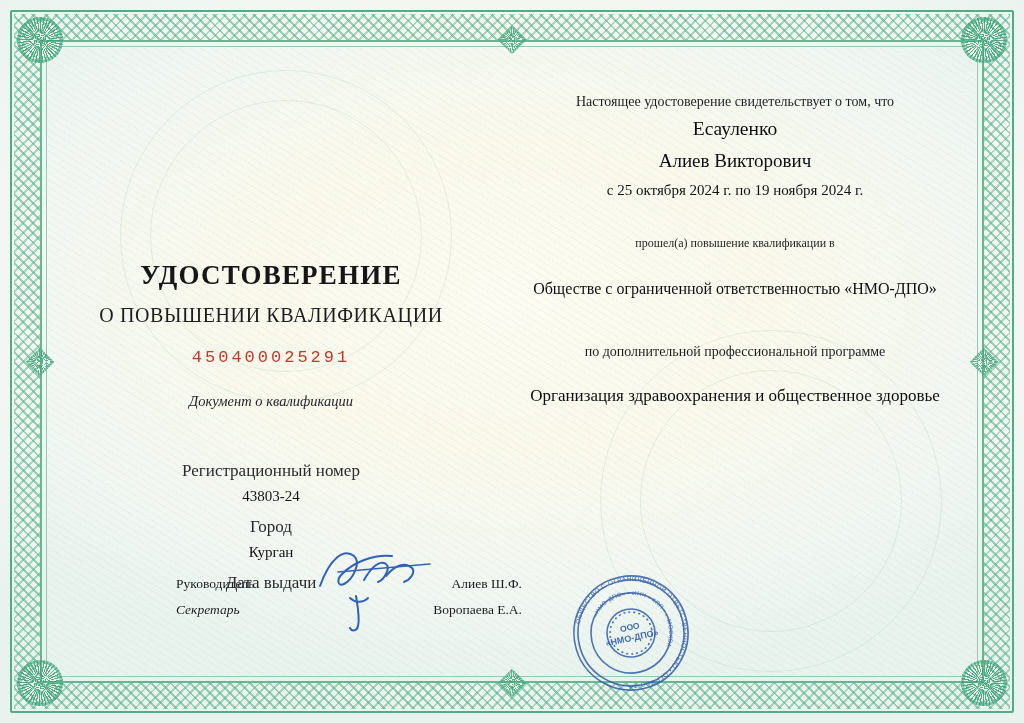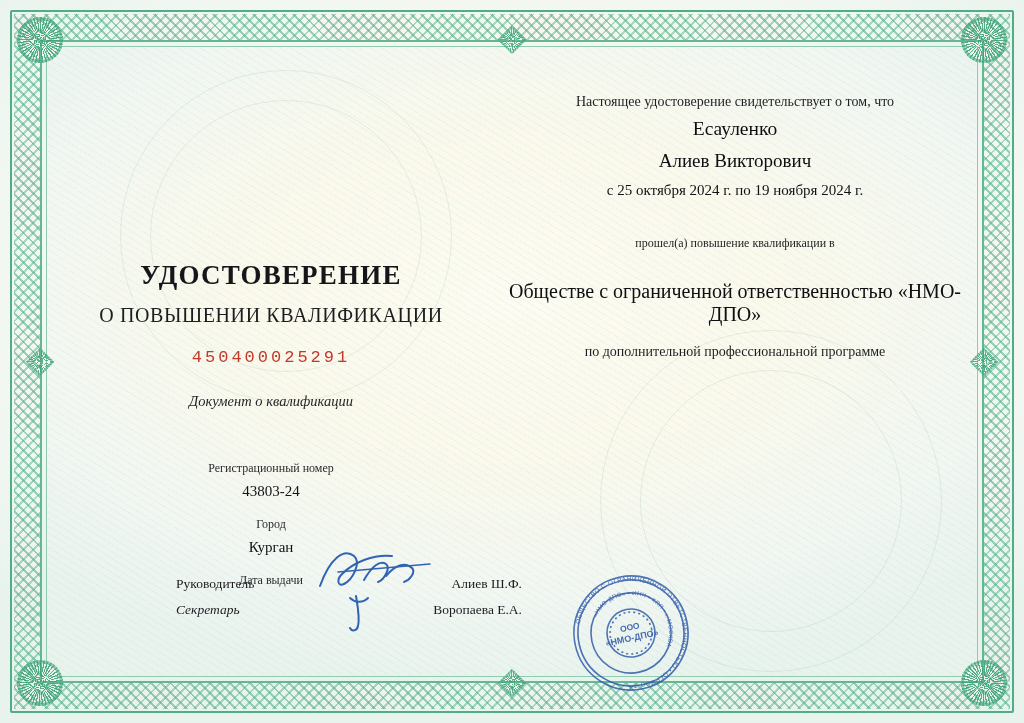--- a/index.html
+++ b/index.html
@@ -179,21 +179,21 @@
   .doc-kind {
     position: absolute;
     left: 0; width: 430px;
     top: 337px;
     font-size: 14.5px;
     font-style: italic;
     color: #25252a;
   }
 
   .field-label {
-    font-size: 12px;
+    font-size: 17px;
     color: #2a2a2e;
   }
   .field-value {
     font-size: 15px;
     color: #121216;
     margin-top: 7px;
   }
 
   .block-reg { position: absolute; left: 0; width: 430px; top: 405px; }
   .block-city { position: absolute; left: 0; width: 430px; top: 461px; }
@@ -202,21 +202,21 @@
   
   .r-line {
     position: absolute;
     left: 0; width: 466px;
   }
   .r-intro { top: 38px; font-size: 14px; color: #1f1f23; }
   .r-surname { top: 62px; font-size: 19.5px; color: #0f0f13; }
   .r-name { top: 94px; font-size: 19px; color: #0f0f13; }
   .r-period { top: 126px; font-size: 15px; color: #131317; }
   .r-passed { top: 180px; font-size: 12px; color: #1f1f23; }
-  .r-org { top: 224px; font-size: 20px; color: #0f0f13; }
+  .r-org { top: 224px; font-size: 16px; color: #0f0f13; }
   .r-program-label { top: 288px; font-size: 14px; color: #1f1f23; }
   .r-program { top: 330px; font-size: 17px; color: #0d0d11; }
   .r-hours { top: 448px; font-size: 14.5px; color: #141418; }
 
   
   .sig-area {
     position: absolute;
     left: 120px; top: 500px;
     width: 346px; height: 100px;
   }
@@ -304,20 +304,21 @@
     </div>
 
     <div class="right-col">
       <div class="r-line r-intro">Настоящее удостоверение свидетельствует о том, что</div>
       <div class="r-line r-surname">Есауленко</div>
       <div class="r-line r-name">Алиев Викторович</div>
       <div class="r-line r-period">с 25 октября 2024 г. по 19 ноября 2024 г.</div>
       <div class="r-line r-passed">прошел(а) повышение квалификации в</div>
       <div class="r-line r-org">Обществе с ограниченной ответственностью «НМО-ДПО»</div>
       <div class="r-line r-program-label">по дополнительной профессиональной программе</div>
+      <div class="r-line r-program">Организация здравоохранения и общественное здоровье</div>
     </div>
 
     <div class="stamp">
       <svg viewBox="0 0 130 130" width="130" height="130" aria-hidden="true">
         <defs>
           <path id="arcOuter" d="M 65,65 m -52,0 a 52,52 0 1,1 104,0 a 52,52 0 1,1 -104,0"></path>
           <path id="arcInner" d="M 65,65 m -38,0 a 38,38 0 1,1 76,0 a 38,38 0 1,1 -76,0"></path>
         </defs>
         <g transform="rotate(-12 65 65)" fill="none" stroke="#2e59a8" stroke-width="1.6" opacity="0.9">
           <circle cx="65" cy="65" r="57"></circle>

